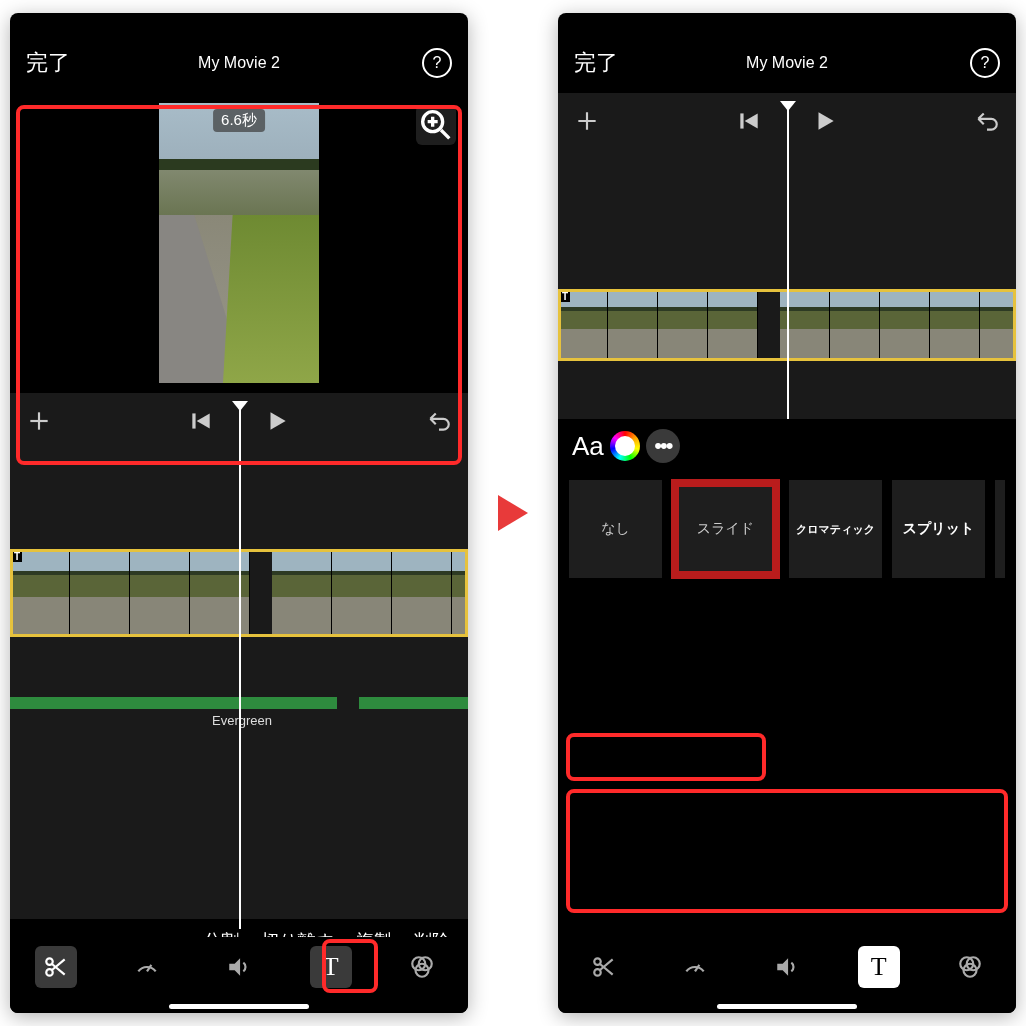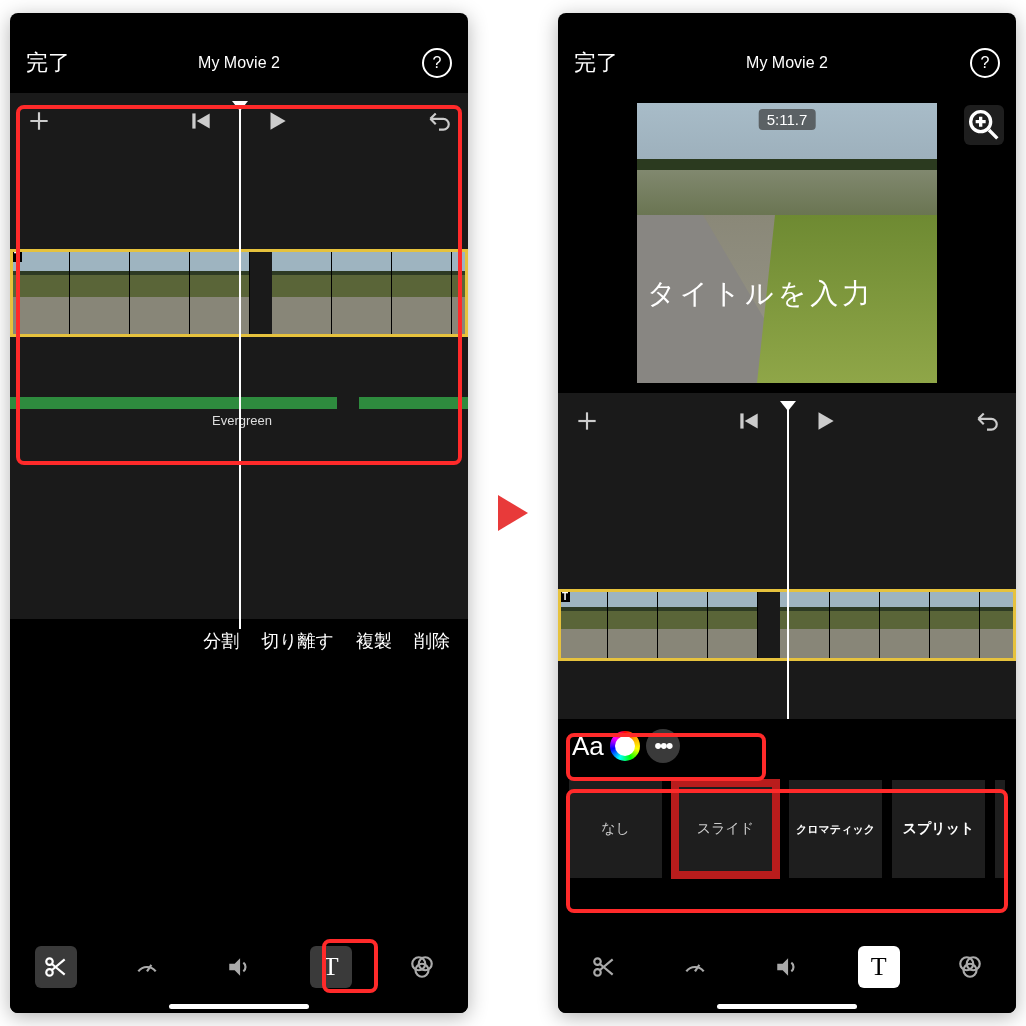--- a/index.html
+++ b/index.html
@@ -280,20 +280,35 @@
 <body>
 
 <div class="phone">
 
   <div class="header">
     <div class="done-btn">完了</div>
     <div class="title">My Movie 2</div>
     <div class="help-btn">?</div>
   </div>
 
+  <div class="preview-area">
+    <div class="preview-frame portrait">
+      <div class="road"></div>
+      <div class="grass"></div>
+      <div class="time-badge">6.6秒</div>
+    </div>
+    <div class="zoom-btn">
+      <svg viewBox="0 0 24 24" fill="none" stroke="#fff" stroke-width="2">
+          <circle cx="10" cy="10" r="6"></circle>
+          <line x1="15" y1="15" x2="20" y2="20"></line>
+          <line x1="10" y1="7" x2="10" y2="13"></line>
+          <line x1="7" y1="10" x2="13" y2="10"></line>
+        </svg>
+    </div>
+  </div>
 
   <div class="transport">
     <div class="tp-icon">
         <svg viewBox="0 0 24 24" stroke="#ccc" stroke-width="2">
           <line x1="12" y1="4" x2="12" y2="20"></line>
           <line x1="4" y1="12" x2="20" y2="12"></line>
         </svg>
       </div>
     <div class="center">
       <div class="tp-icon">
@@ -387,36 +402,20 @@
 </div>
 
 <div class="phone">
 
   <div class="header">
     <div class="done-btn">完了</div>
     <div class="title">My Movie 2</div>
     <div class="help-btn">?</div>
   </div>
 
-  <div class="preview-area">
-    <div class="preview-frame landscape">
-      <div class="road"></div>
-      <div class="grass"></div>
-      <div class="time-badge">5:11.7</div>
-      <div class="title-overlay">タイトルを入力</div>
-    </div>
-    <div class="zoom-btn">
-      <svg viewBox="0 0 24 24" fill="none" stroke="#fff" stroke-width="2">
-          <circle cx="10" cy="10" r="6"></circle>
-          <line x1="15" y1="15" x2="20" y2="20"></line>
-          <line x1="10" y1="7" x2="10" y2="13"></line>
-          <line x1="7" y1="10" x2="13" y2="10"></line>
-        </svg>
-    </div>
-  </div>
 
   <div class="transport">
     <div class="tp-icon">
         <svg viewBox="0 0 24 24" stroke="#ccc" stroke-width="2">
           <line x1="12" y1="4" x2="12" y2="20"></line>
           <line x1="4" y1="12" x2="20" y2="12"></line>
         </svg>
       </div>
     <div class="center">
       <div class="tp-icon">

